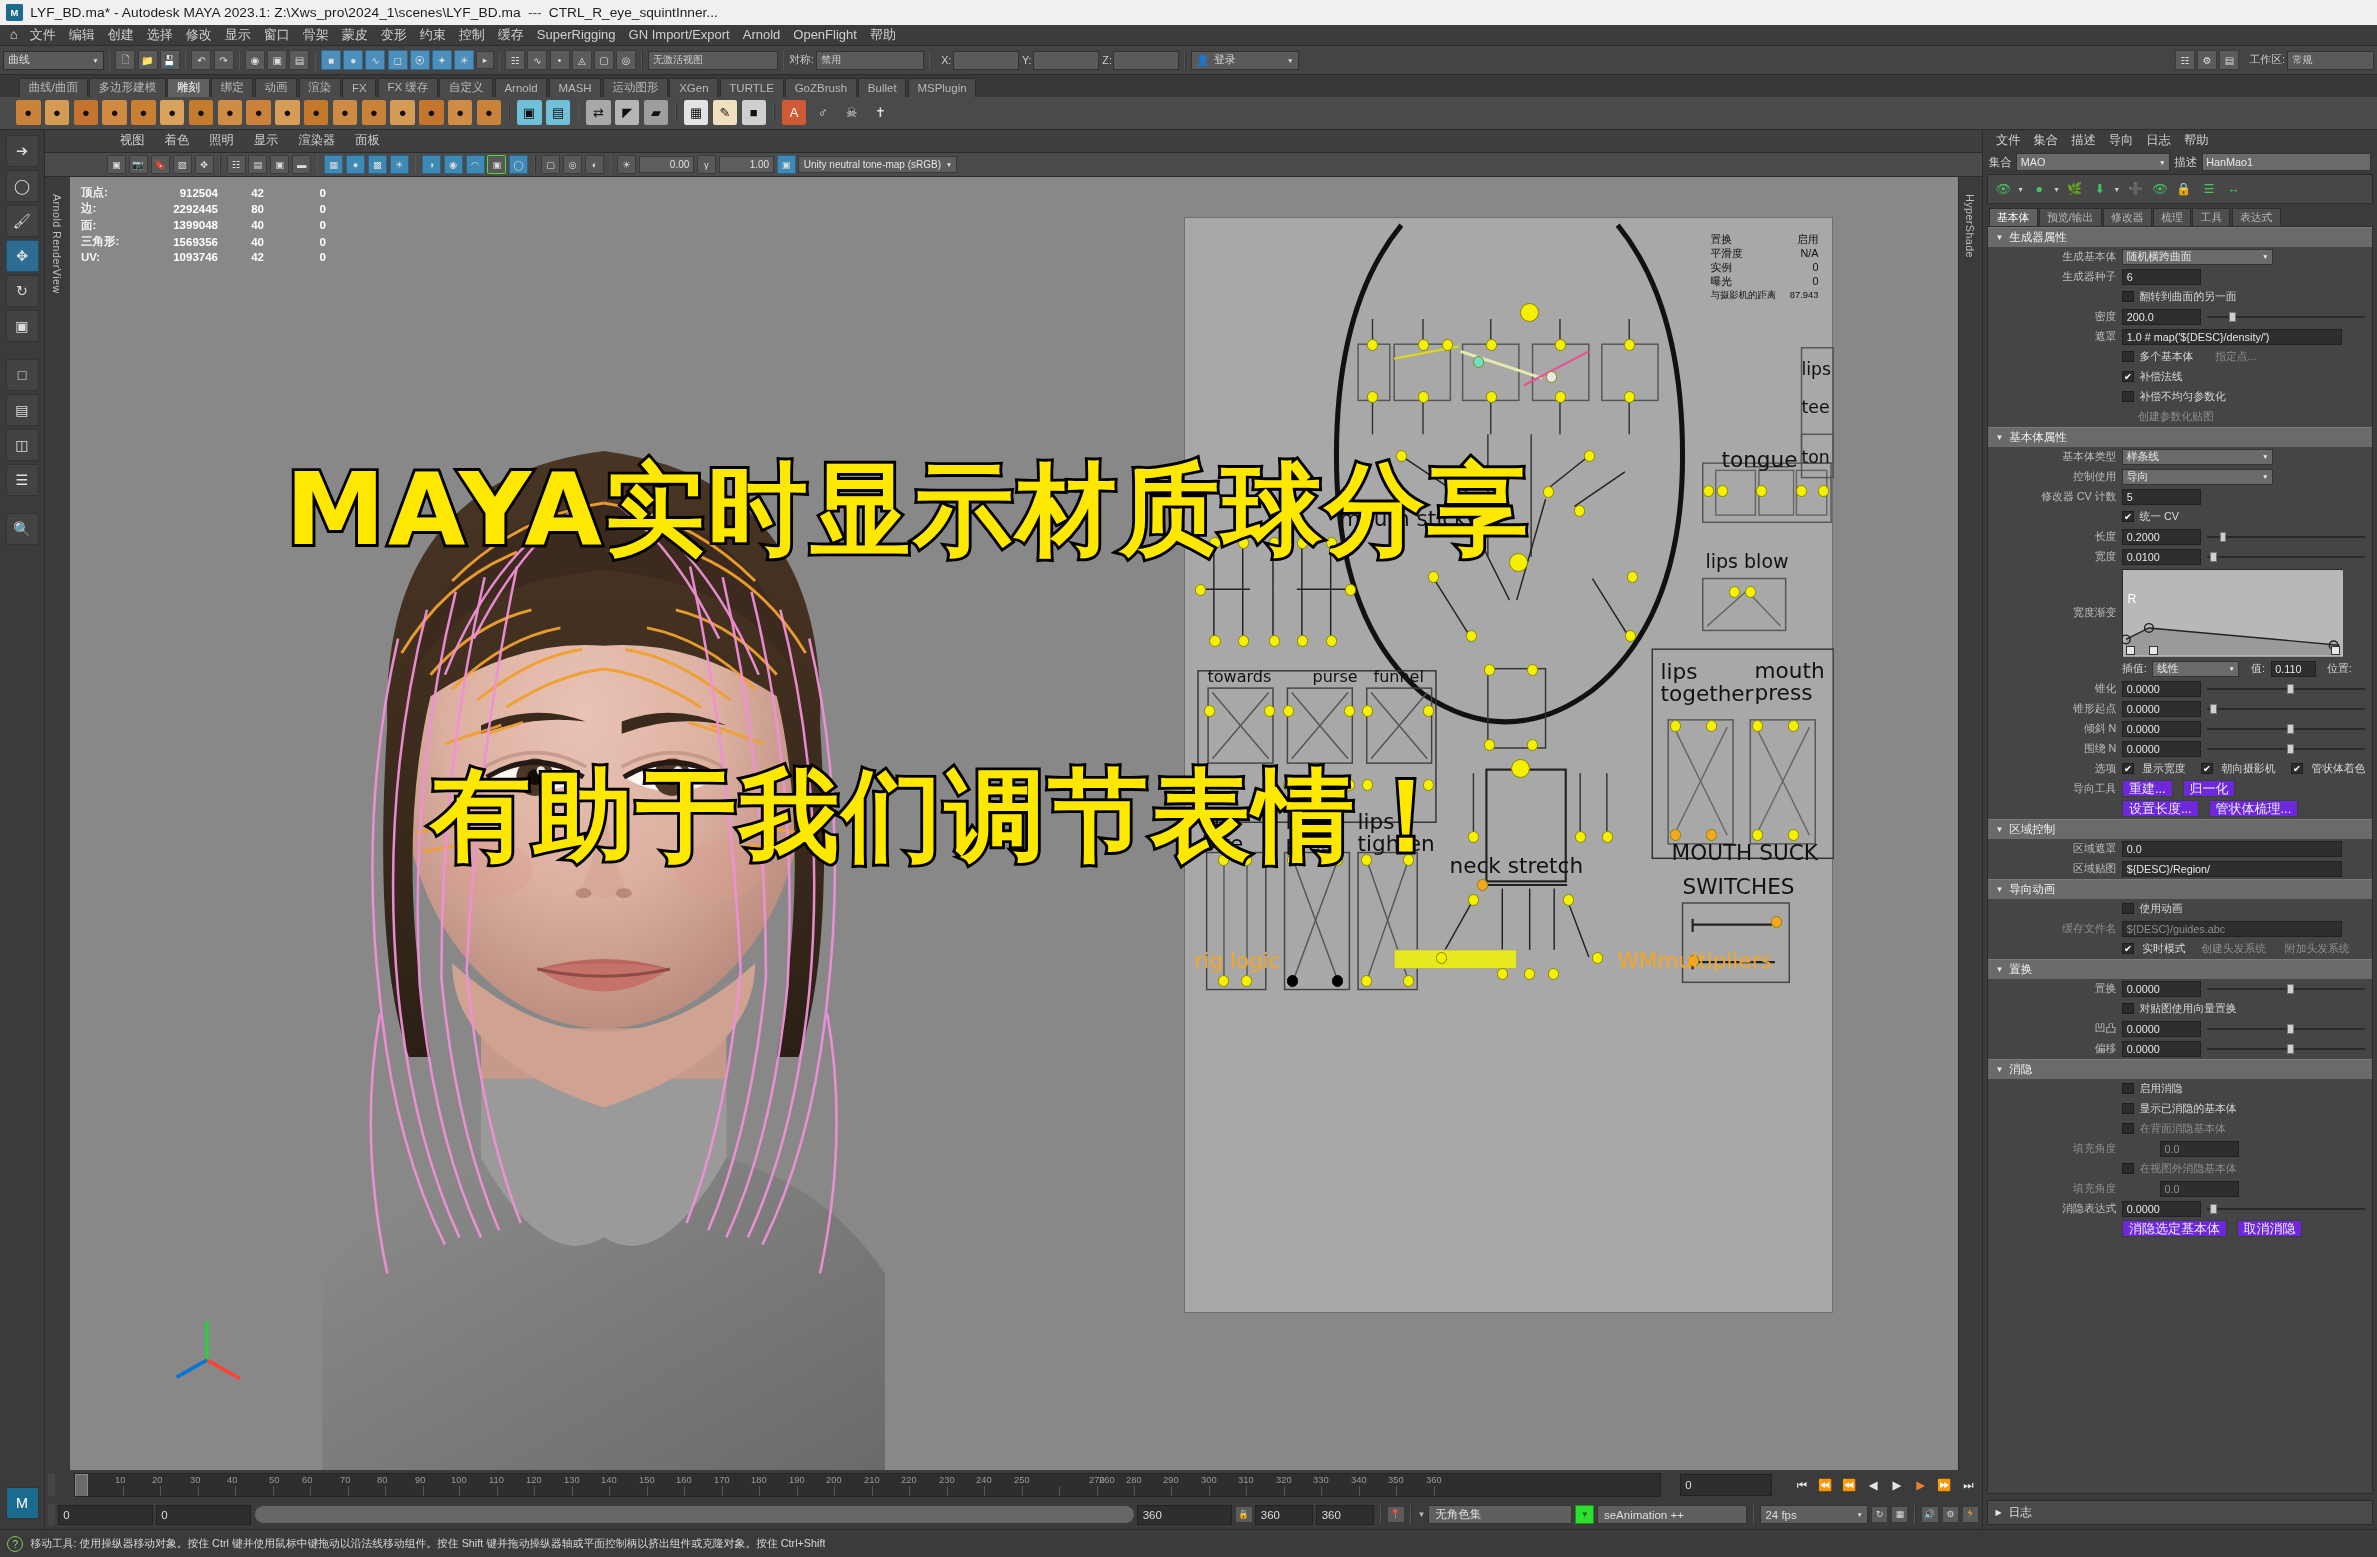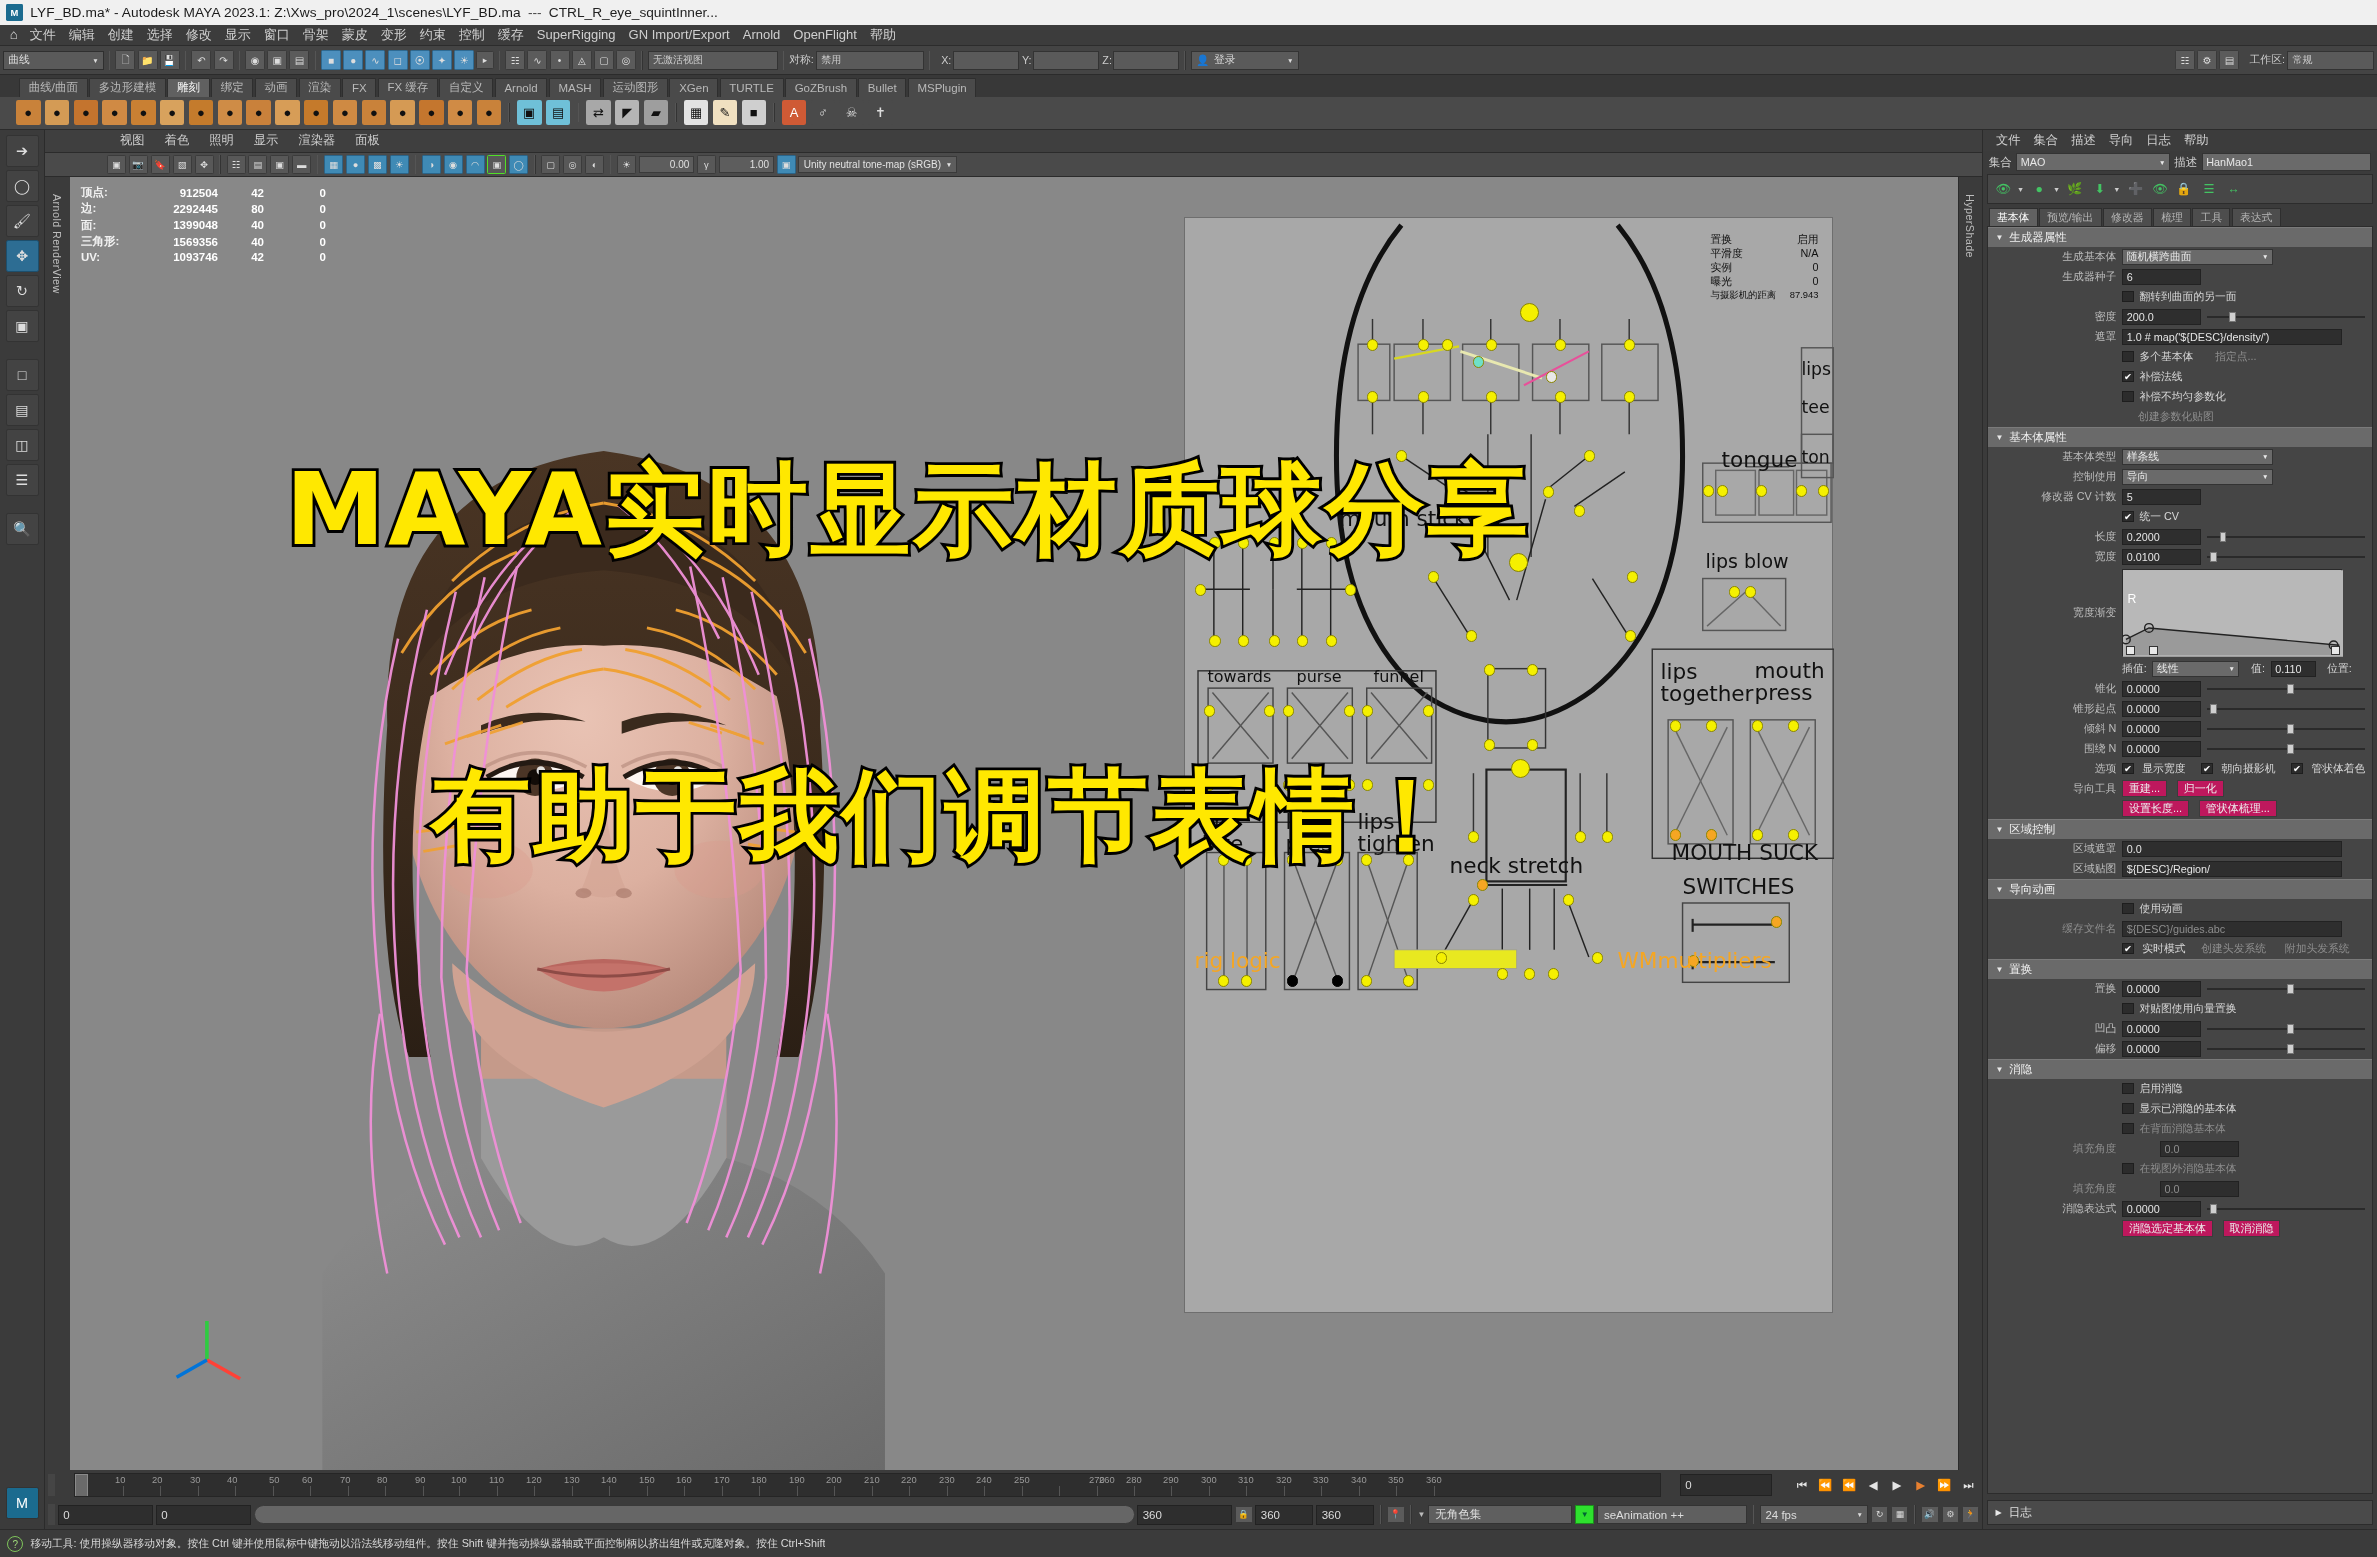--- a/index.html
+++ b/index.html
@@ -150,21 +150,21 @@
   .awide{ width:220px;height:16px;background:#2e2e2e;border:0.7px solid #222;color:#e6e6e6;font-size:10.8px;
           display:flex;align-items:center;padding-left:3.6px;flex:0 0 220px;}
   .slider{ flex:1 1 auto;height:16px;position:relative;}
   .slider i{ position:absolute;left:0;right:2.9px;top:7.2px;height:2.2px;background:#2a2a2a;display:block;}
   .slider b{ position:absolute;top:2.9px;width:6.5px;height:10.8px;background:#cfcfcf;border:0.7px solid #777;}
   .cbx{ width:11.5px;height:11.5px;background:#2c2c2c;border:0.7px solid #1e1e1e;display:inline-flex;
         align-items:center;justify-content:center;color:#fff;font-size:9.4px;flex:0 0 11.5px;}
   .cbx.on{ background:#2c2c2c; }
   .cbtxt{ font-size:10.8px;color:#d8d8d8;white-space:nowrap;}
   .cbtxt.dim{ color:#8e8e8e; }
-  .abtn{ height:17.3px;background:#be185d;border:0.7px solid #3c3c3c;color:#ececec;font-size:11px;
+  .abtn{ height:17.3px;background:#6d28d9;border:0.7px solid #3c3c3c;color:#ececec;font-size:13px;
          padding:0 5.8px;display:flex;align-items:center;}
   .ramp{ width:220px;height:87px;background:#b5b5b5;border:0.7px solid #2a2a2a;position:relative;flex:0 0 220px;}
   .ramp .marker{ position:absolute;bottom:0;width:9.4px;height:9.4px;background:#e8e8e8;border:0.7px solid #333;}
   .logbar{ height:24.5px;background:#4a4a4a;border:0.7px solid #2c2c2c;margin:2.9px 4.3px 4.3px 4.3px;
            display:flex;align-items:center;gap:7.2px;padding-left:7.2px;font-size:11.5px;color:#e0e0e0;flex:0 0 24.5px;}
 
   
   .timeslider{ height:30px;background:#3b3b3b;display:flex;align-items:center;gap:19px;
                padding:0 2.9px;flex:0 0 30px;}
   .tsgrip{width:7.2px;height:21.6px;background:#454545;}
@@ -834,21 +834,21 @@
             <div class="dot" style="left:567px; top:611px;"></div>
             <div class="dot" style="left:603px; top:611px;"></div>
             <div class="dot org" style="left:586px; top:698px;"></div>
             <div class="dot org" style="left:503px; top:737px;"></div>
 
             
             <span class="pk-label" style="left:155px;top:288px;font-size:21.6px;">mouth sticky</span>
             <span class="pk-label" style="left:537px;top:229px;font-size:21.6px;">tongue</span>
             <span class="pk-label" style="left:521px;top:332px;font-size:19px;text-align:right;">lips blow</span>
             <span class="pk-label" style="left:23px;top:449px;font-size:16px;">towards</span>
-            <span class="pk-label" style="left:112px;top:449px;font-size:16px;">purse</span>
+            <span class="pk-label" style="left:128px;top:449px;font-size:16px;">purse</span>
             <span class="pk-label" style="left:189px;top:449px;font-size:16px;">funnel</span>
             <span class="pk-label" style="left:115px;top:562px;font-size:21.6px;">OH</span>
             <span class="pk-label" style="left:17.3px;top:591px;font-size:21.6px;">lips</span>
             <span class="pk-label" style="left:17.3px;top:613px;font-size:21.6px;">bite</span>
             <span class="pk-label" style="left:101px;top:591px;font-size:21.6px;">lips</span>
             <span class="pk-label" style="left:101px;top:613px;font-size:21.6px;">press</span>
             <span class="pk-label" style="left:173px;top:591px;font-size:21.6px;">lips</span>
             <span class="pk-label" style="left:173px;top:613px;font-size:21.6px;">tighten</span>
             <span class="pk-label" style="left:476px;top:441px;font-size:21.6px;">lips</span>
             <span class="pk-label" style="left:476px;top:463px;font-size:21.6px;">together</span>

